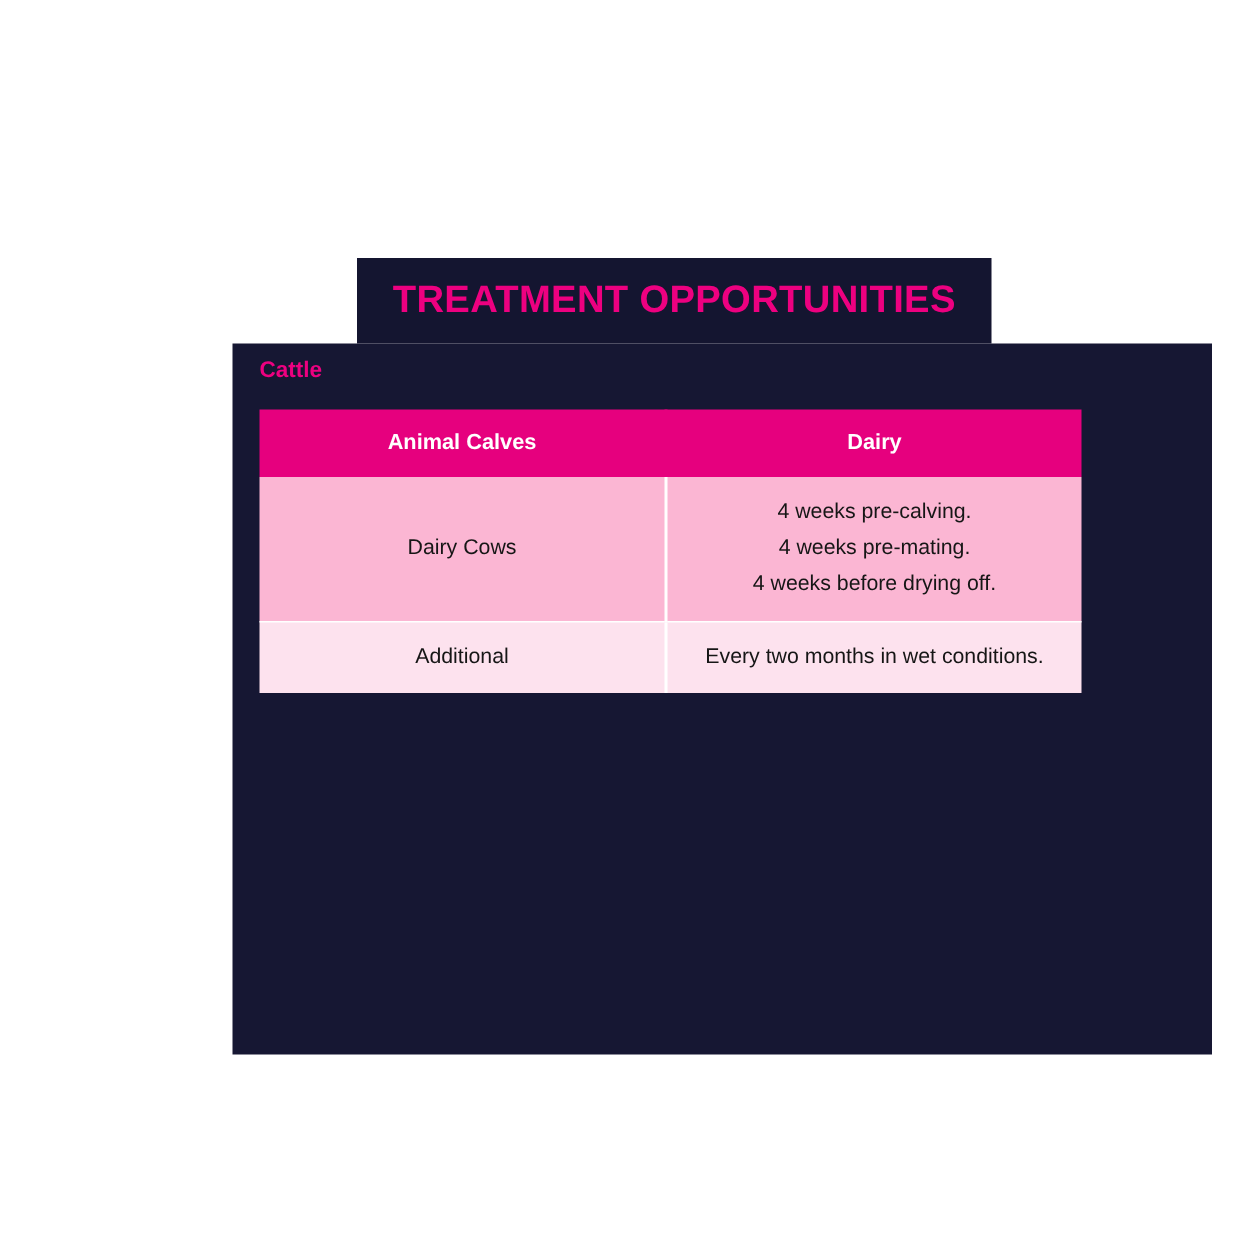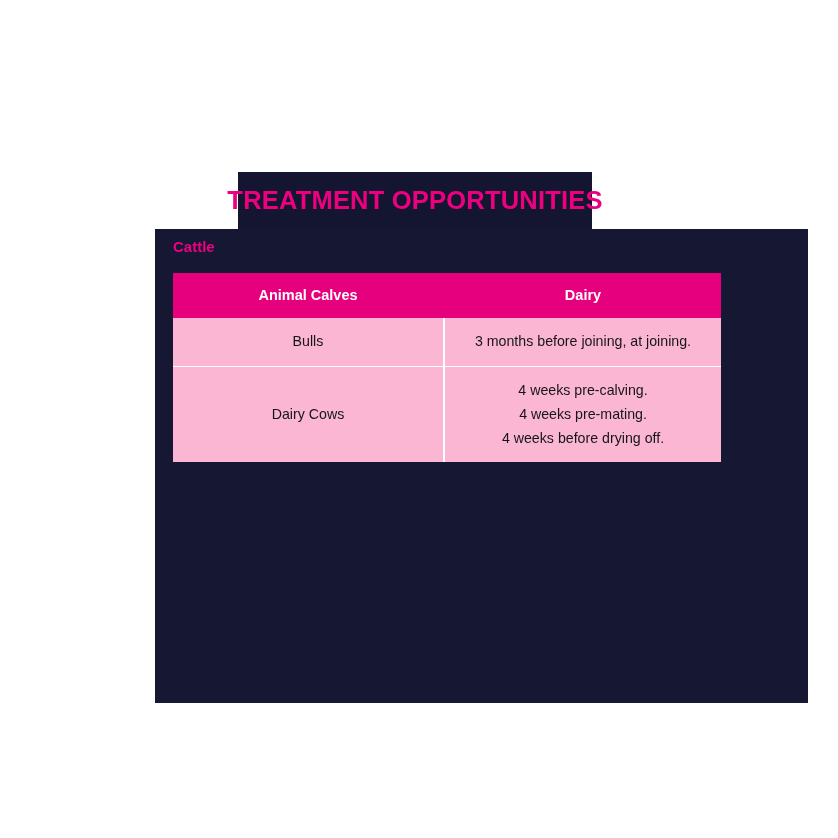--- a/index.html
+++ b/index.html
@@ -21,21 +21,21 @@
     top: 0;
     width: 838px;
     height: 838px;
   }
 
   
   .title-banner {
     position: absolute;
     left: 238px;
     top: 172px;
-    width: 354px;
+    width: 423px;
     height: 57px;
     background: #141530;
     display: flex;
     align-items: center;
     justify-content: center;
     box-sizing: border-box;
   }
   .title-text {
     color: #ED0080;
     font-size: 25.5px;
@@ -135,30 +135,30 @@
         <col class="c-timing">
       </colgroup>
       <thead>
         <tr>
           <th class="th-class">Animal Calves</th>
           <th class="th-timing">Dairy</th>
         </tr>
       </thead>
       <tbody id="table-body">
           <tr class="row-dark">
-            <td class="cell-class">Bulls</td>
-            <td class="cell-timing cell-lines">
-              <span>3 months before joining, at joining.</span>
-            </td>
-          </tr>
-          <tr class="row-dark">
             <td class="cell-class">Dairy Cows</td>
             <td class="cell-timing cell-lines">
               <span>4 weeks pre-calving.</span>
               <span>4 weeks pre-mating.</span>
               <span>4 weeks before drying off.</span>
+            </td>
+          </tr>
+          <tr class="row-light">
+            <td class="cell-class">Additional</td>
+            <td class="cell-timing cell-lines">
+              <span>Every two months in wet conditions.</span>
             </td>
           </tr>
         </tbody>
     </table>
 
   </div>
 </div>
 
 </body></html>

